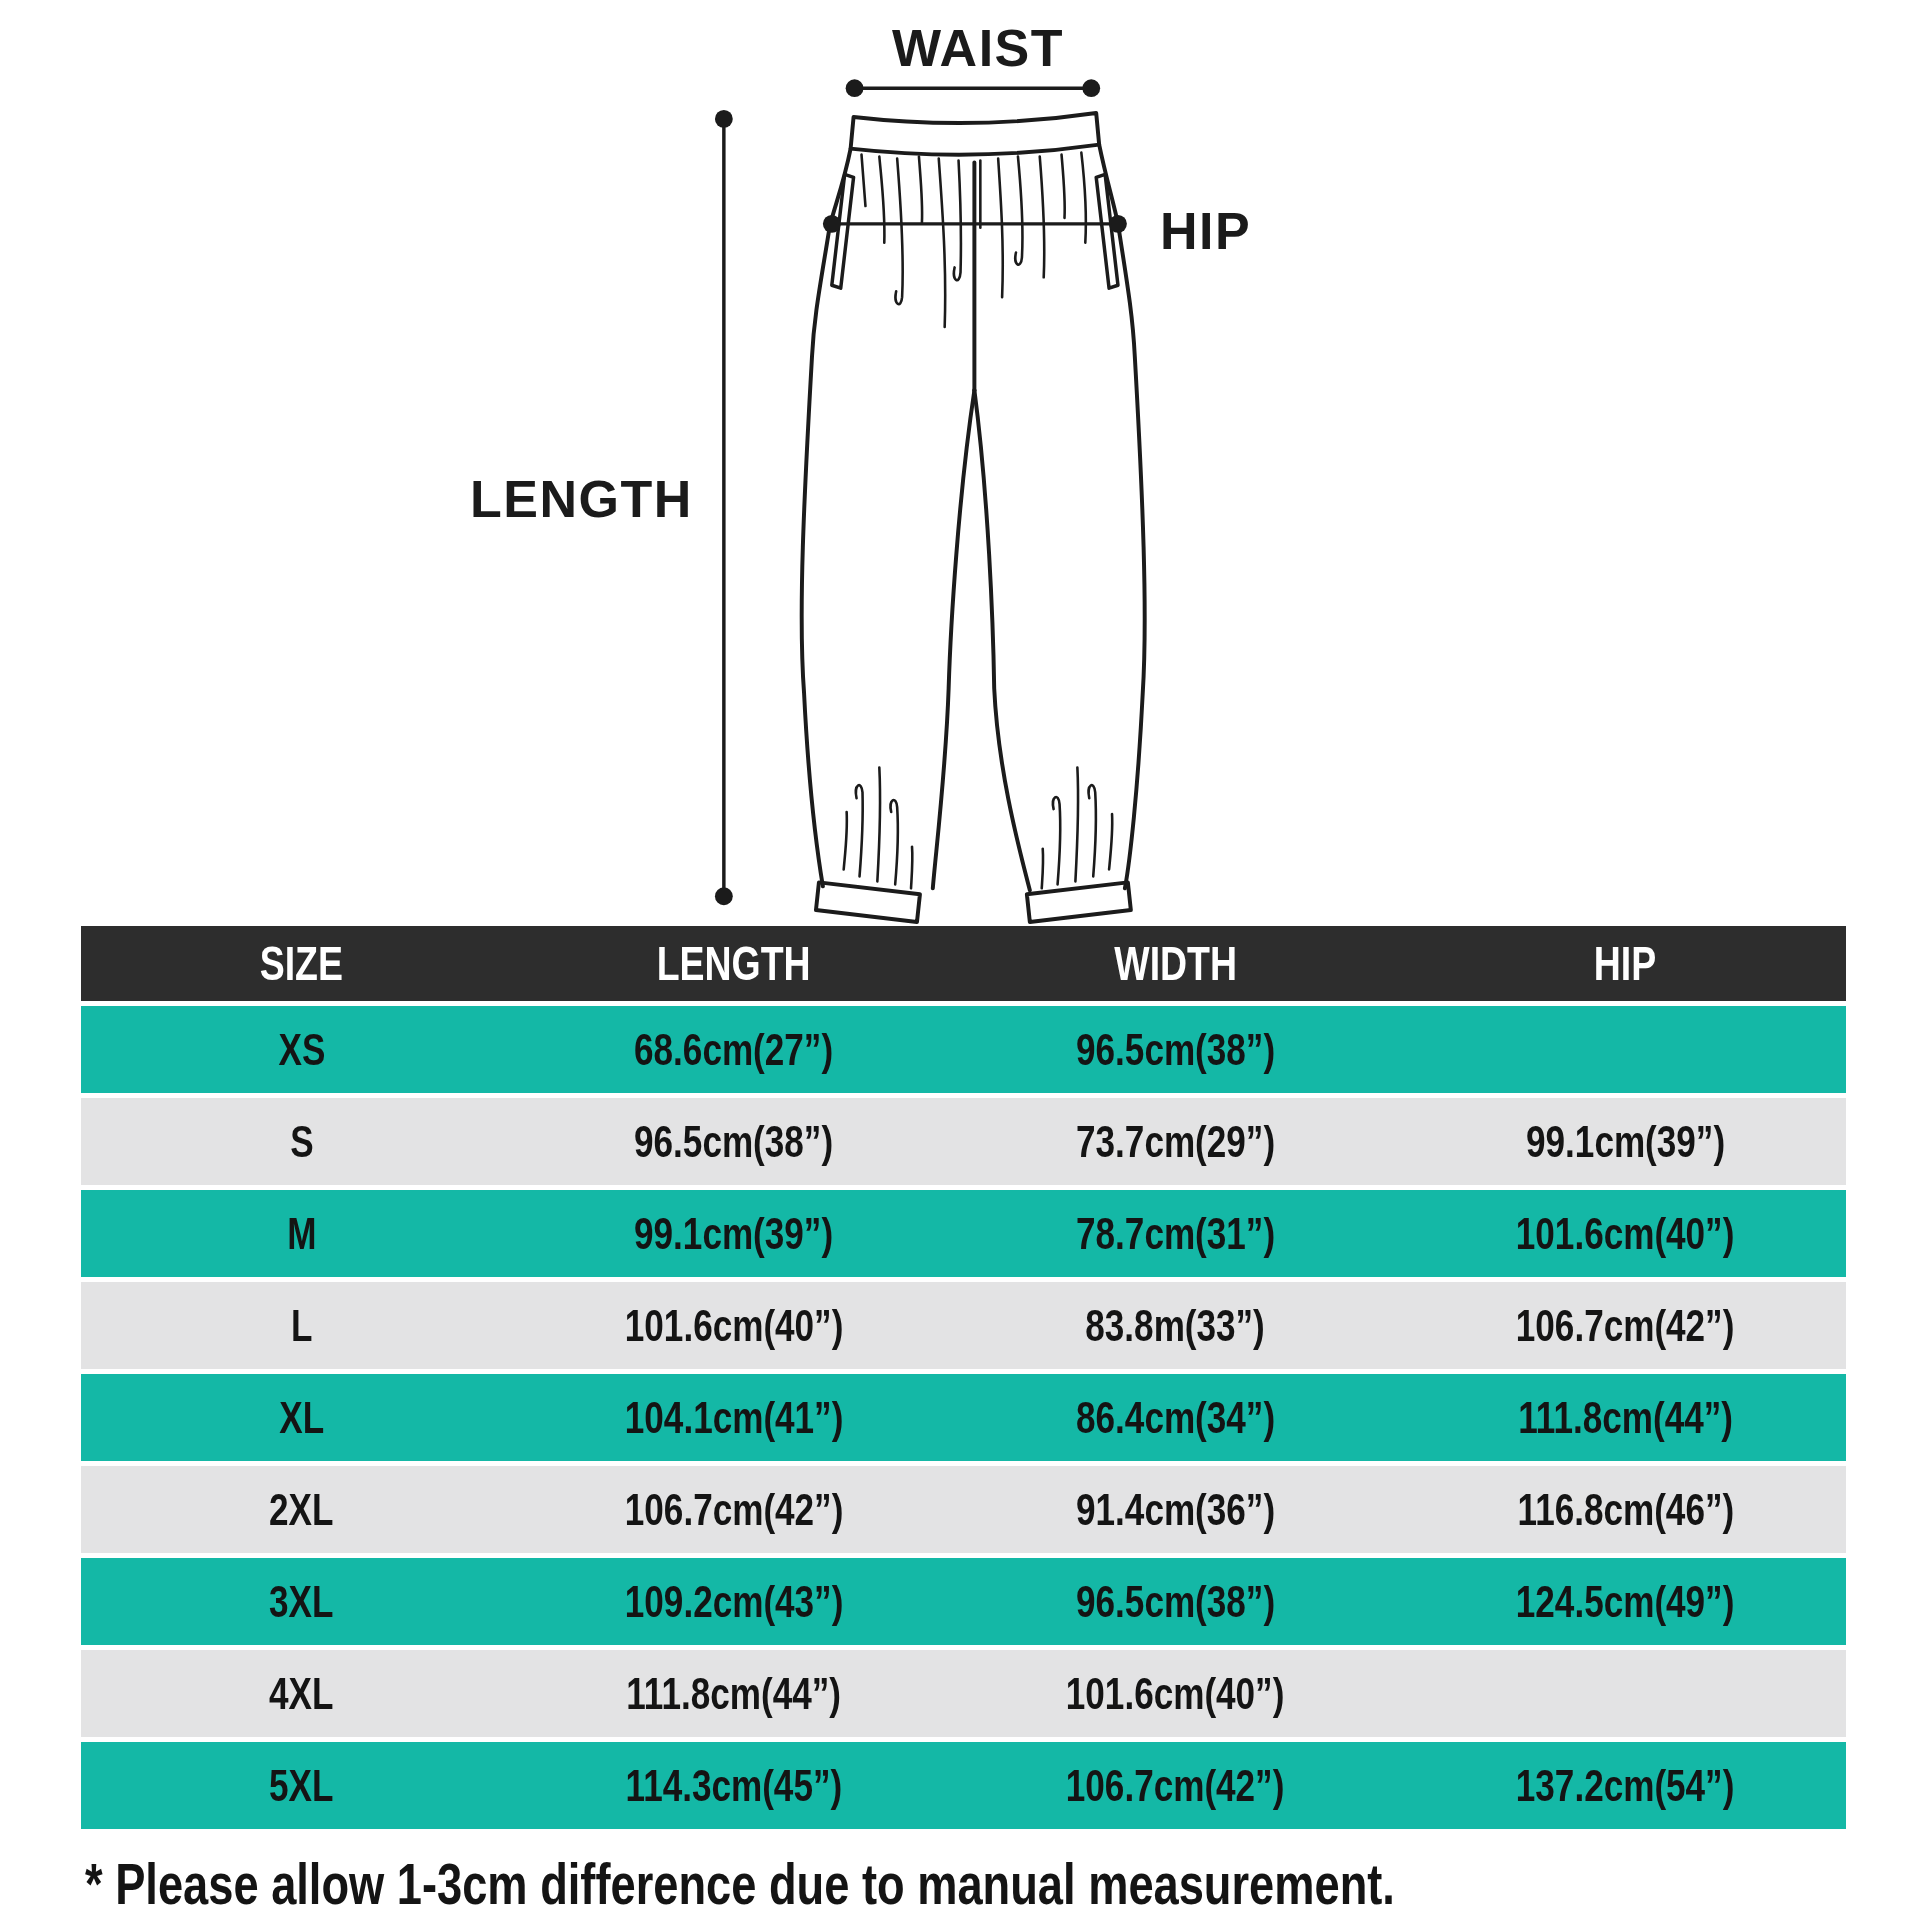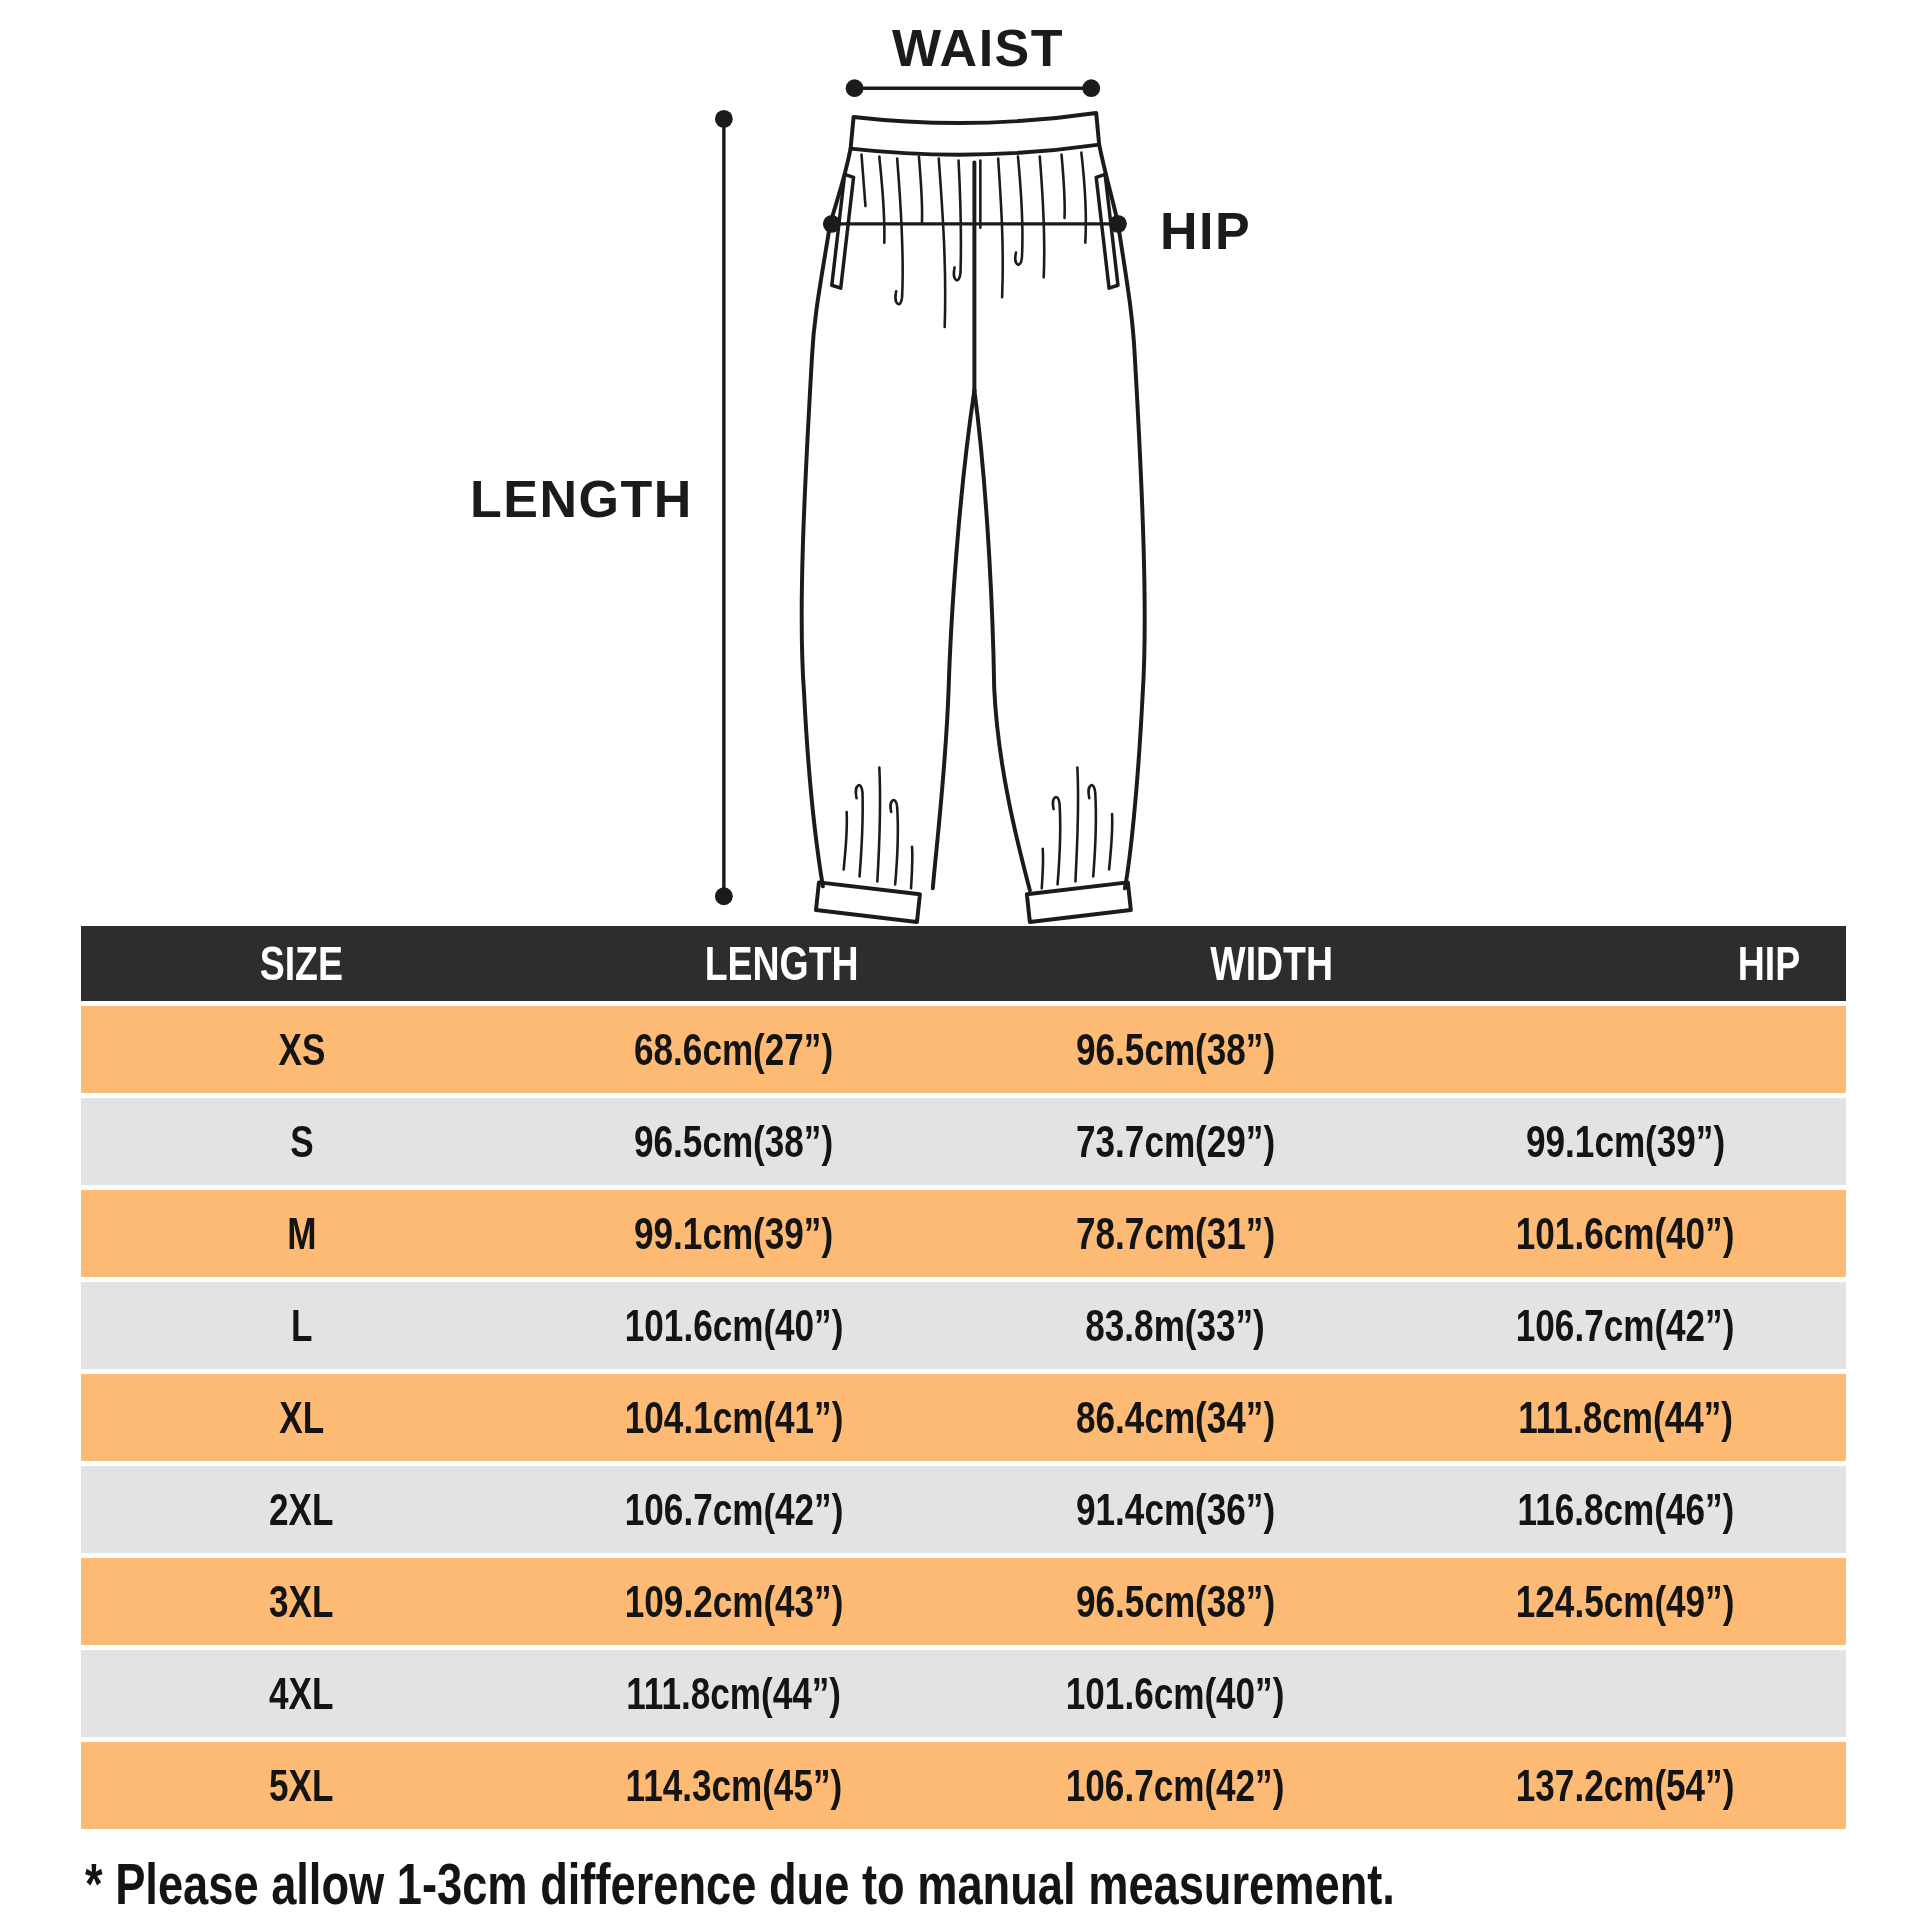--- a/index.html
+++ b/index.html
@@ -31,27 +31,26 @@
   }
   .t-row{
     display:grid;
     grid-template-columns:25% 24% 26% 25%;
     align-items:center;
   }
   .t-head{
     height:75px;
     background:#2d2d2d;
     color:#ffffff;
-    gap:48px;
   }
   .t-data{
     height:87px;
     margin-top:5px;
   }
-  .t-data.odd{background:#fdba74;text-decoration:underline;}
+  .t-data.odd{background:#14b8a6;text-decoration:underline;}
   .t-data.even{background:#e3e3e4;}
   .t-cell{
     text-align:center;
     font-weight:bold;
     font-size:45px;
     line-height:1;
     white-space:nowrap;
   }
   .t-head .t-cell{font-size:48px;}
   .cond{

